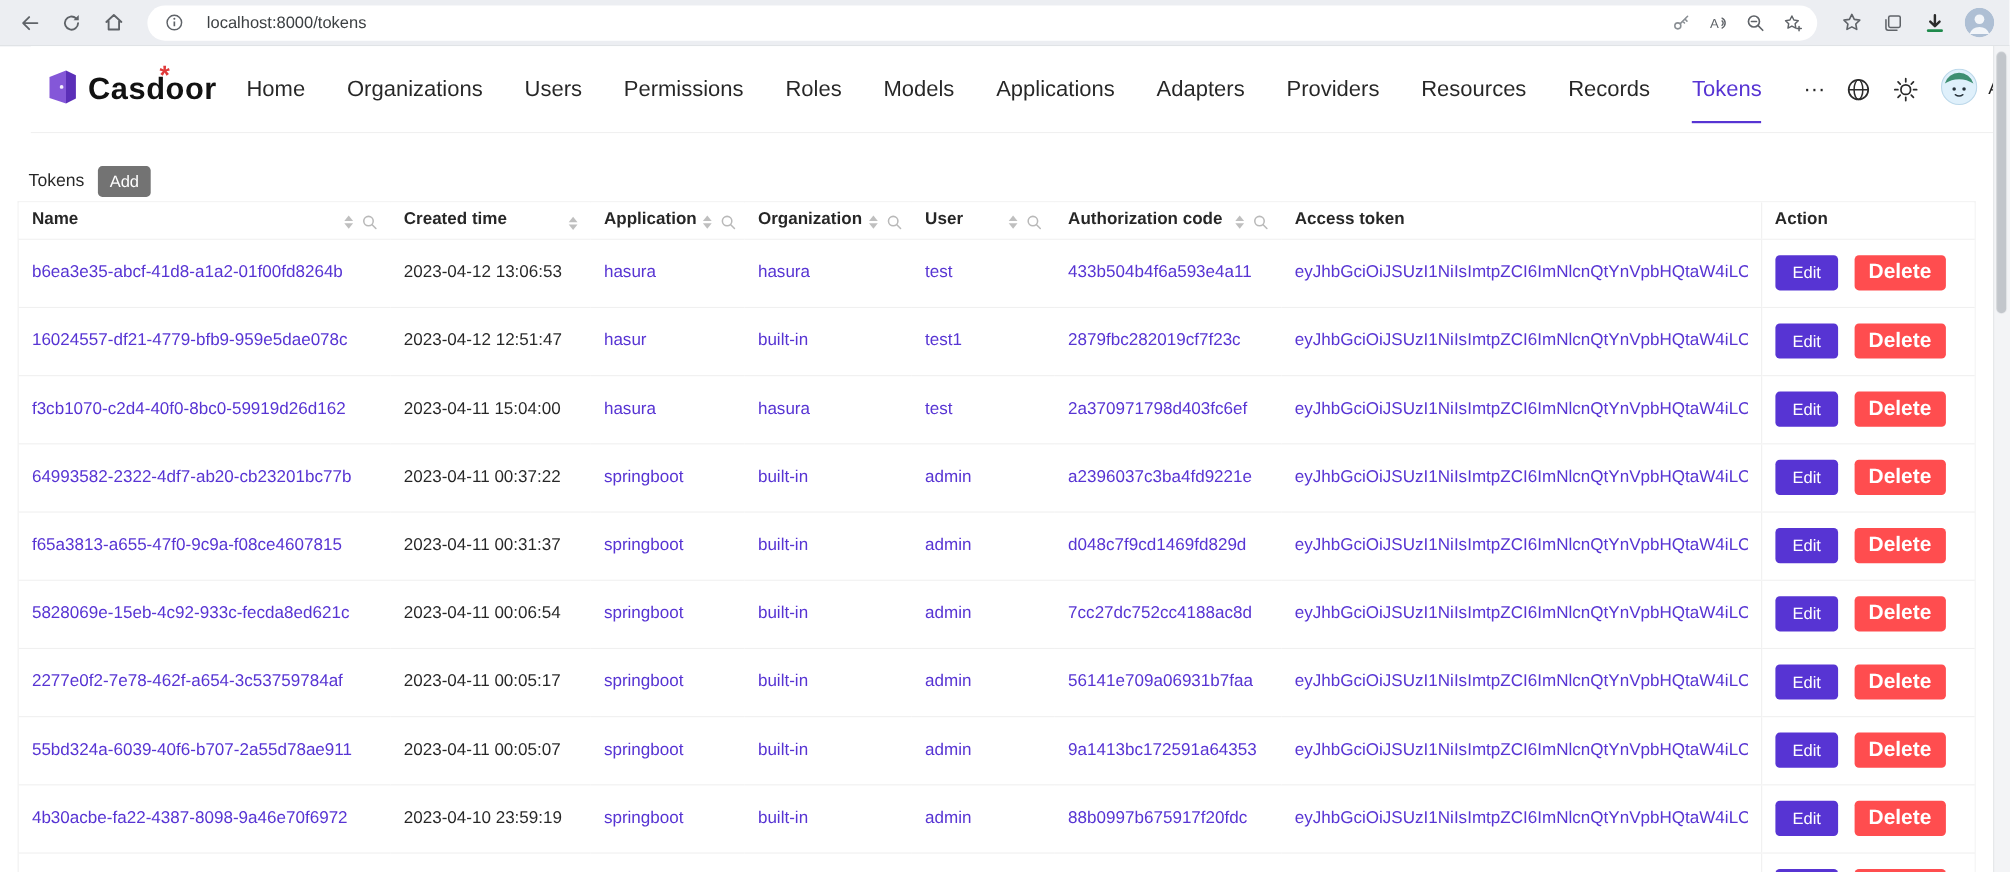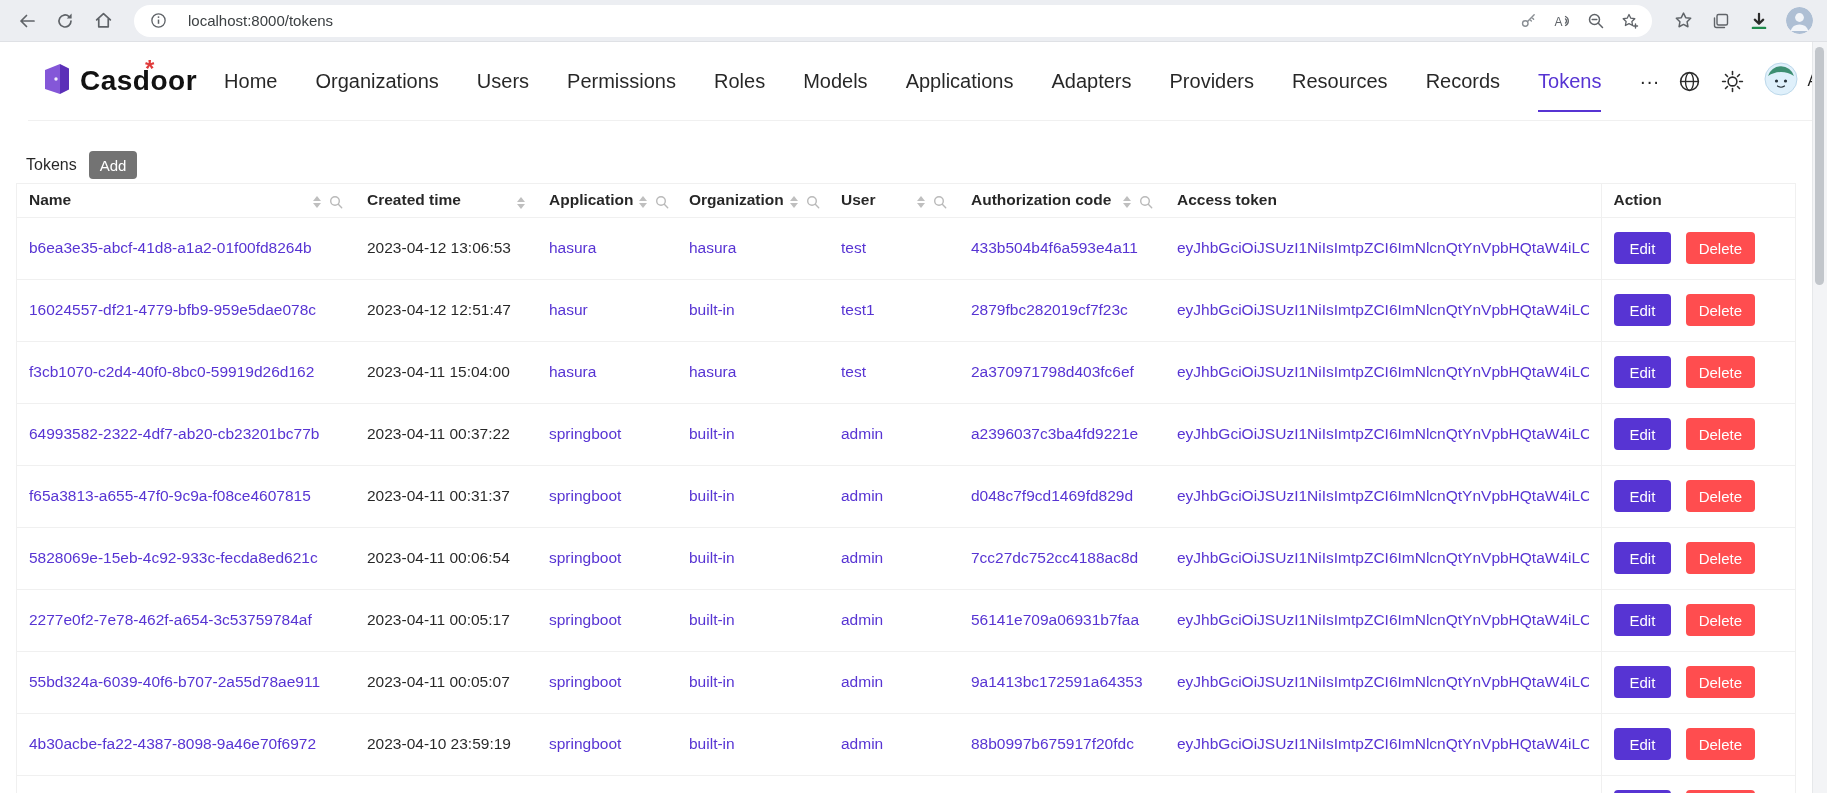--- a/index.html
+++ b/index.html
@@ -62,21 +62,21 @@
   .caret.down { border-top: 5px solid #bfbfbf; }
   .col-search { display: inline-flex; cursor: pointer; color: #b9b9b9; }
   tbody td { height: 62px; padding: 0 12px; font-size: 15.5px; border-bottom: 1px solid #f0f0f0;
     white-space: nowrap; overflow: hidden; background: #fff; }
   td a { color: #5734d3; text-decoration: none; cursor: pointer; }
   td.token-cell a { display: block; overflow: hidden; white-space: nowrap; }
   td.action-cell, th.action-col { border-left: 1px solid #f0f0f0; }
   .btn-edit { height: 32px; padding: 0 16px; background: #5734d3; color: #fff; border: none;
     border-radius: 4px; font-size: 15px; font-family: inherit; margin-right: 10px; cursor: pointer; }
   .btn-delete { height: 32px; padding: 0 13px; background: #ff4d4f; color: #fff; border: none;
-    border-radius: 4px; font-size: 15px; font-family: inherit; cursor: pointer; }
+    border-radius: 4px; font-size: 19px; font-family: inherit; cursor: pointer; font-weight: bold; }
 </style>
 </head>
 <body>
 
 <div class="chrome">
   <div class="chrome-btn">
     <svg width="18" height="18" viewBox="0 0 18 18">
         <path d="M16 9 H3 M8.5 3.5 L3 9 l5.5 5.5" stroke="#5f6368" stroke-width="1.7" fill="none" stroke-linecap="round" stroke-linejoin="round"></path>
       </svg>
   </div>

